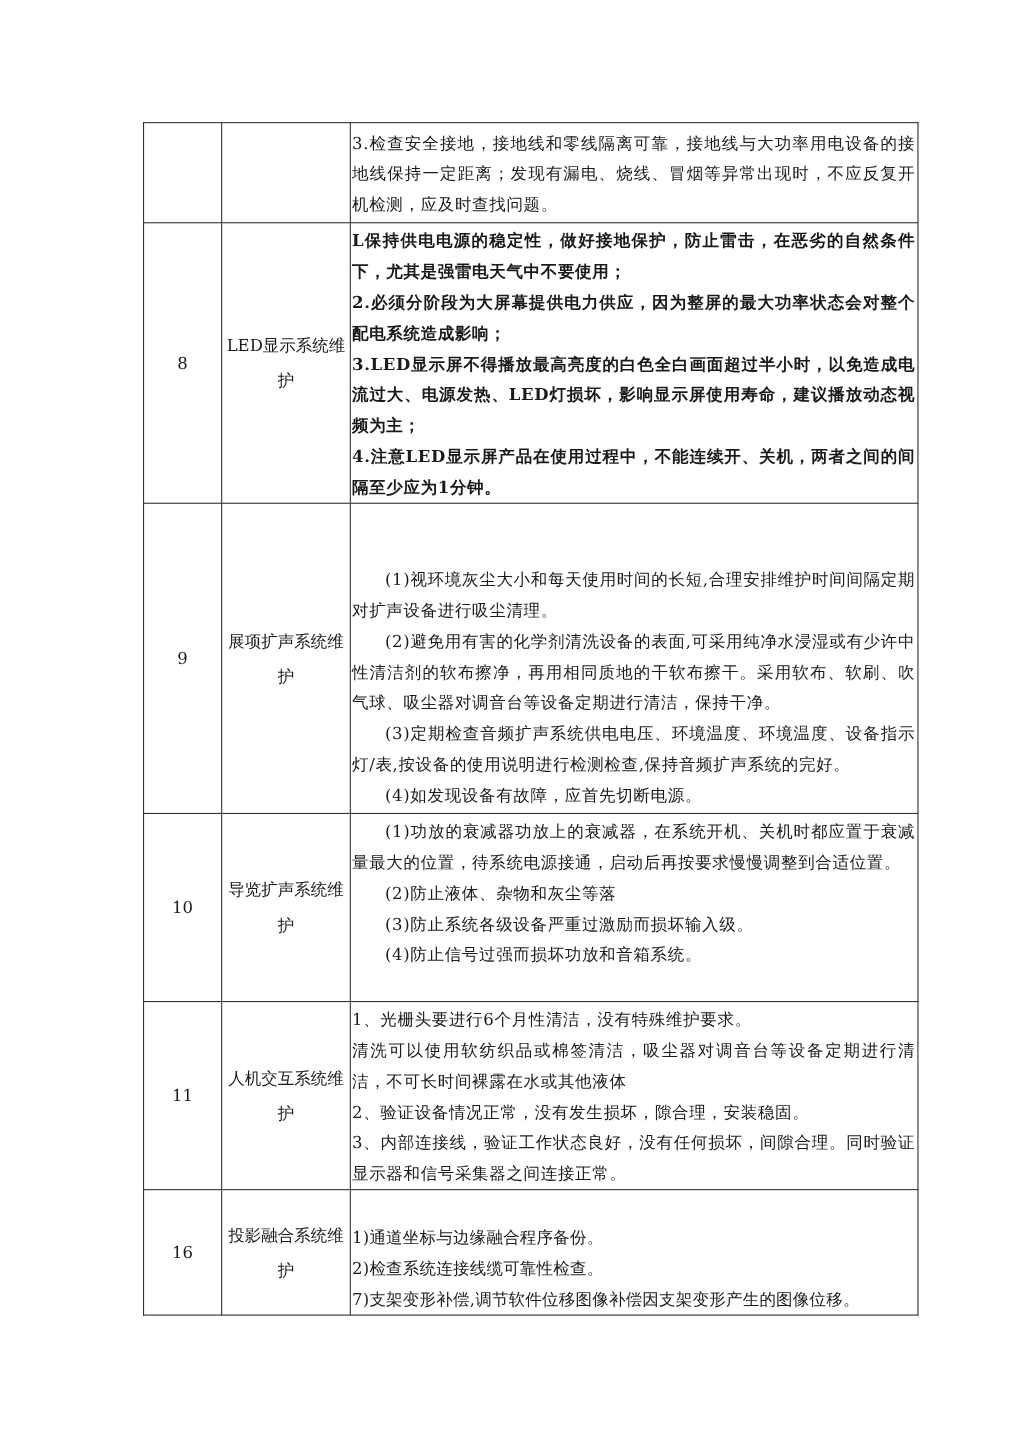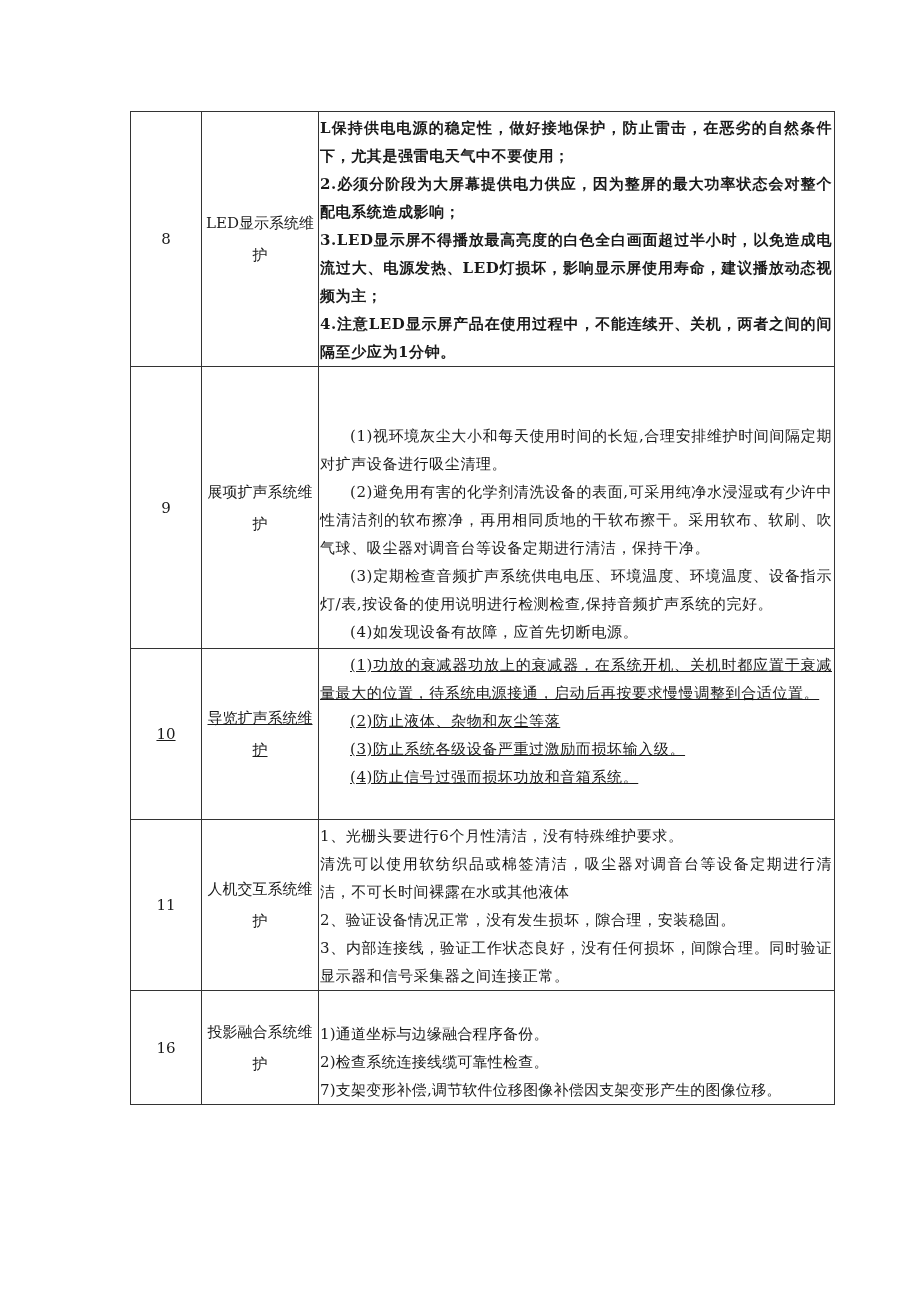--- a/index.html
+++ b/index.html
@@ -54,21 +54,21 @@
     }
     td.desc p {
       margin: 0;
     }
     td.desc p.indent {
       text-indent: 2em;
     }
     tr.r1 td { height: 86px; }
     tr.r8 td { height: 251px; }
     tr.r9 td { height: 279px; }
-    tr.r10 td { height: 168px; text-decoration: underline; }
+    tr.r10 td { height: 168px; }
     tr.r11 td { height: 167px; }
     tr.r12 td { height: 113px; }
     tr.r9 td.desc { vertical-align: bottom; padding-bottom: 2px !important; }
     tr.r12 td.desc { vertical-align: bottom; padding-bottom: 0 !important; }
     tr.r1 td.desc { vertical-align: top; padding-top: 4px !important; }
     tr.r8 td.desc { vertical-align: top; padding-top: 2px !important; font-weight: bold; }
     tr.r10 td.desc { vertical-align: top; padding-top: 2px !important; }
     tr.r11 td.desc { vertical-align: top; padding-top: 2px !important; }
     tr.r12 td.desc p { letter-spacing: 0.2px; }
   </style>
@@ -77,20 +77,27 @@
 
 <div class="page">
   <table class="maint">
     <colgroup>
       <col class="c-num">
       <col class="c-name">
       <col class="c-desc">
     </colgroup>
     <tbody>
 
+      <tr class="r1">
+        <td class="num"></td>
+        <td class="name"></td>
+        <td class="desc">
+          <p>3.检查安全接地，接地线和零线隔离可靠，接地线与大功率用电设备的接地线保持一定距离；发现有漏电、烧线、冒烟等异常出现时，不应反复开机检测，应及时查找问题。</p>
+        </td>
+      </tr>
 
       <tr class="r8">
         <td class="num">8</td>
         <td class="name">LED显示系统维护</td>
         <td class="desc">
           <p>L保持供电电源的稳定性，做好接地保护，防止雷击，在恶劣的自然条件下，尤其是强雷电天气中不要使用；</p>
           <p>2.必须分阶段为大屏幕提供电力供应，因为整屏的最大功率状态会对整个配电系统造成影响；</p>
           <p>3.LED显示屏不得播放最高亮度的白色全白画面超过半小时，以免造成电流过大、电源发热、LED灯损坏，影响显示屏使用寿命，建议播放动态视频为主；</p>
           <p>4.注意LED显示屏产品在使用过程中，不能连续开、关机，两者之间的间隔至少应为1分钟。</p>
         </td>

